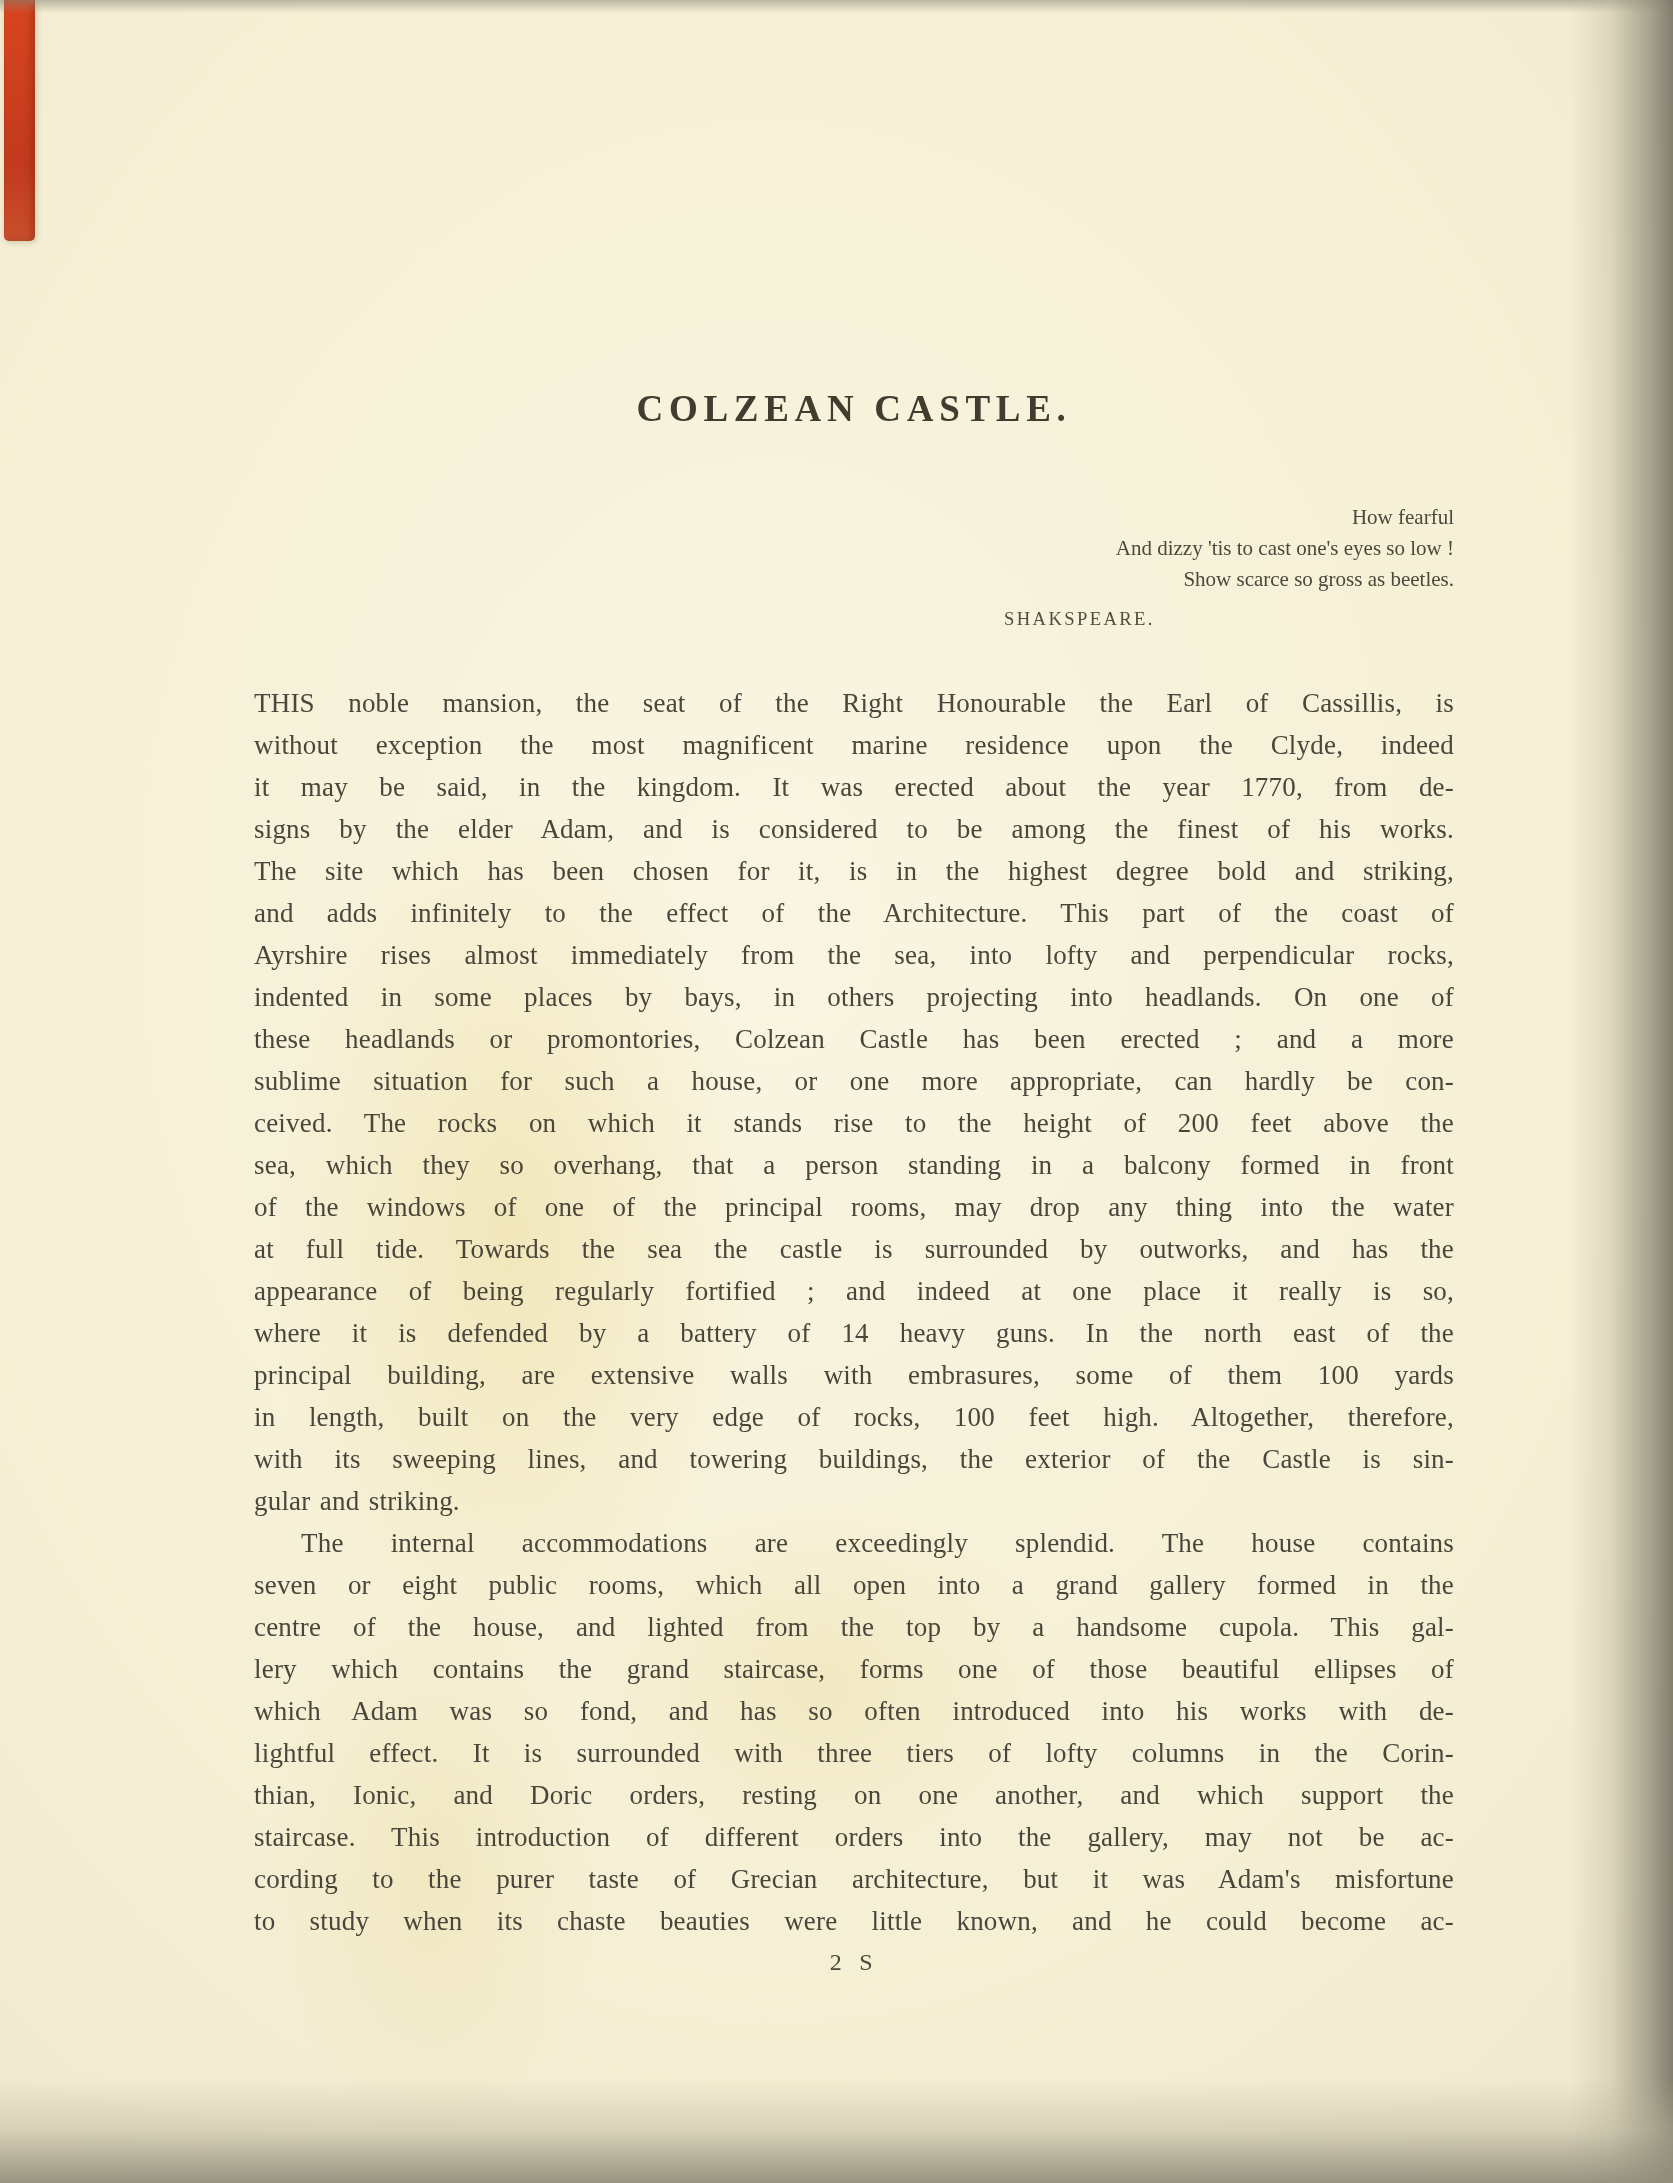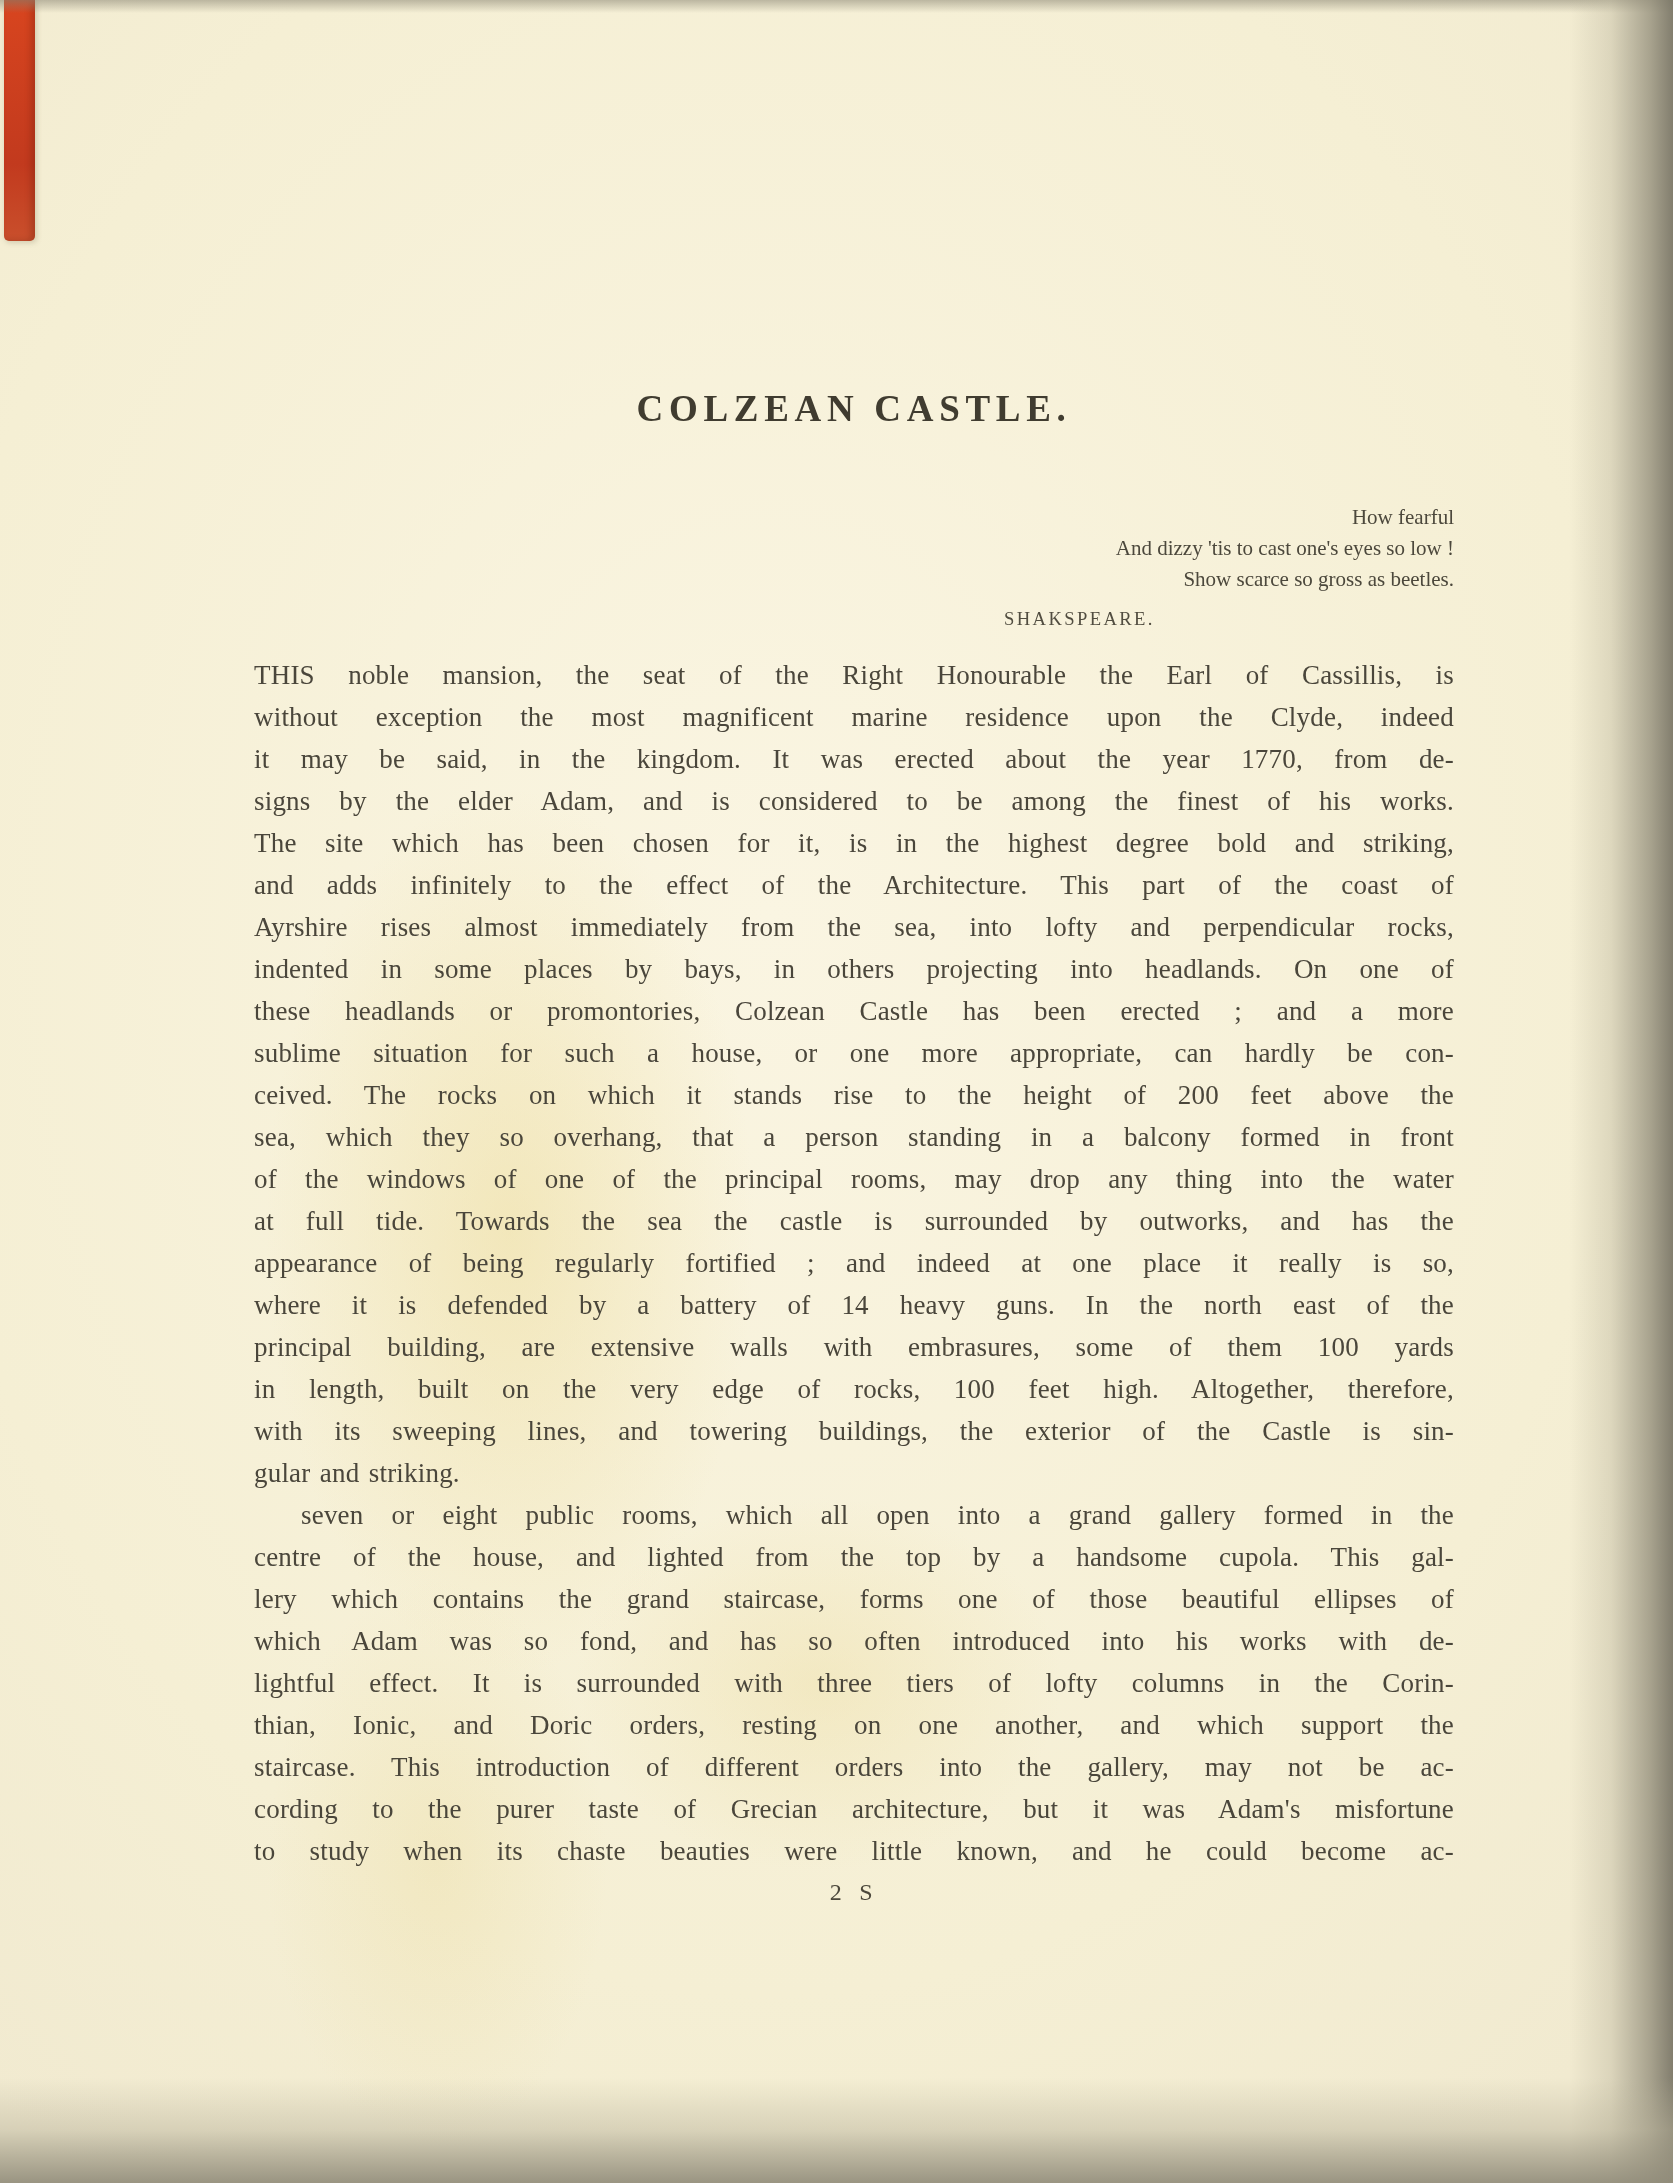--- a/index.html
+++ b/index.html
@@ -72,21 +72,21 @@
     font-size: 18.6px;
     letter-spacing: 2.4px;
     color: #514d40;
   }
   .para {
     font-size: 27px;
     line-height: 42px;
     word-spacing: 2.4px;
     letter-spacing: 0.2px;
   }
-  .para-1 { margin-top: 20px; }
+  .para-1 { margin-top: 48px; }
   .text-line { text-align: justify; text-align-last: justify; }
   .text-line.last-line { text-align-last: left; }
   .indent-first .text-line:first-child { text-indent: 47px; }
   .footer {
     margin-top: 6.5px;
     text-align: center;
     font-size: 24px;
     letter-spacing: 5.7px;
     color: #4c483c;
     font-family: Liberation Serif, serif;
@@ -132,20 +132,21 @@
         <div class="text-line">at full tide. Towards the sea the castle is surrounded by outworks, and has the</div>
         <div class="text-line">appearance of being regularly fortified ; and indeed at one place it really is so,</div>
         <div class="text-line">where it is defended by a battery of 14 heavy guns. In the north east of the</div>
         <div class="text-line">principal building, are extensive walls with embrasures, some of them 100 yards</div>
         <div class="text-line">in length, built on the very edge of rocks, 100 feet high. Altogether, therefore,</div>
         <div class="text-line">with its sweeping lines, and towering buildings, the exterior of the Castle is sin-</div>
         <div class="text-line last-line">gular and striking.</div>
       </div>
 
     <div class="para para-2 indent-first">
+        <div class="text-line">The internal accommodations are exceedingly splendid. The house contains</div>
         <div class="text-line">seven or eight public rooms, which all open into a grand gallery formed in the</div>
         <div class="text-line">centre of the house, and lighted from the top by a handsome cupola. This gal-</div>
         <div class="text-line">lery which contains the grand staircase, forms one of those beautiful ellipses of</div>
         <div class="text-line">which Adam was so fond, and has so often introduced into his works with de-</div>
         <div class="text-line">lightful effect. It is surrounded with three tiers of lofty columns in the Corin-</div>
         <div class="text-line">thian, Ionic, and Doric orders, resting on one another, and which support the</div>
         <div class="text-line">staircase. This introduction of different orders into the gallery, may not be ac-</div>
         <div class="text-line">cording to the purer taste of Grecian architecture, but it was Adam's misfortune</div>
         <div class="text-line">to study when its chaste beauties were little known, and he could become ac-</div>
       </div>

